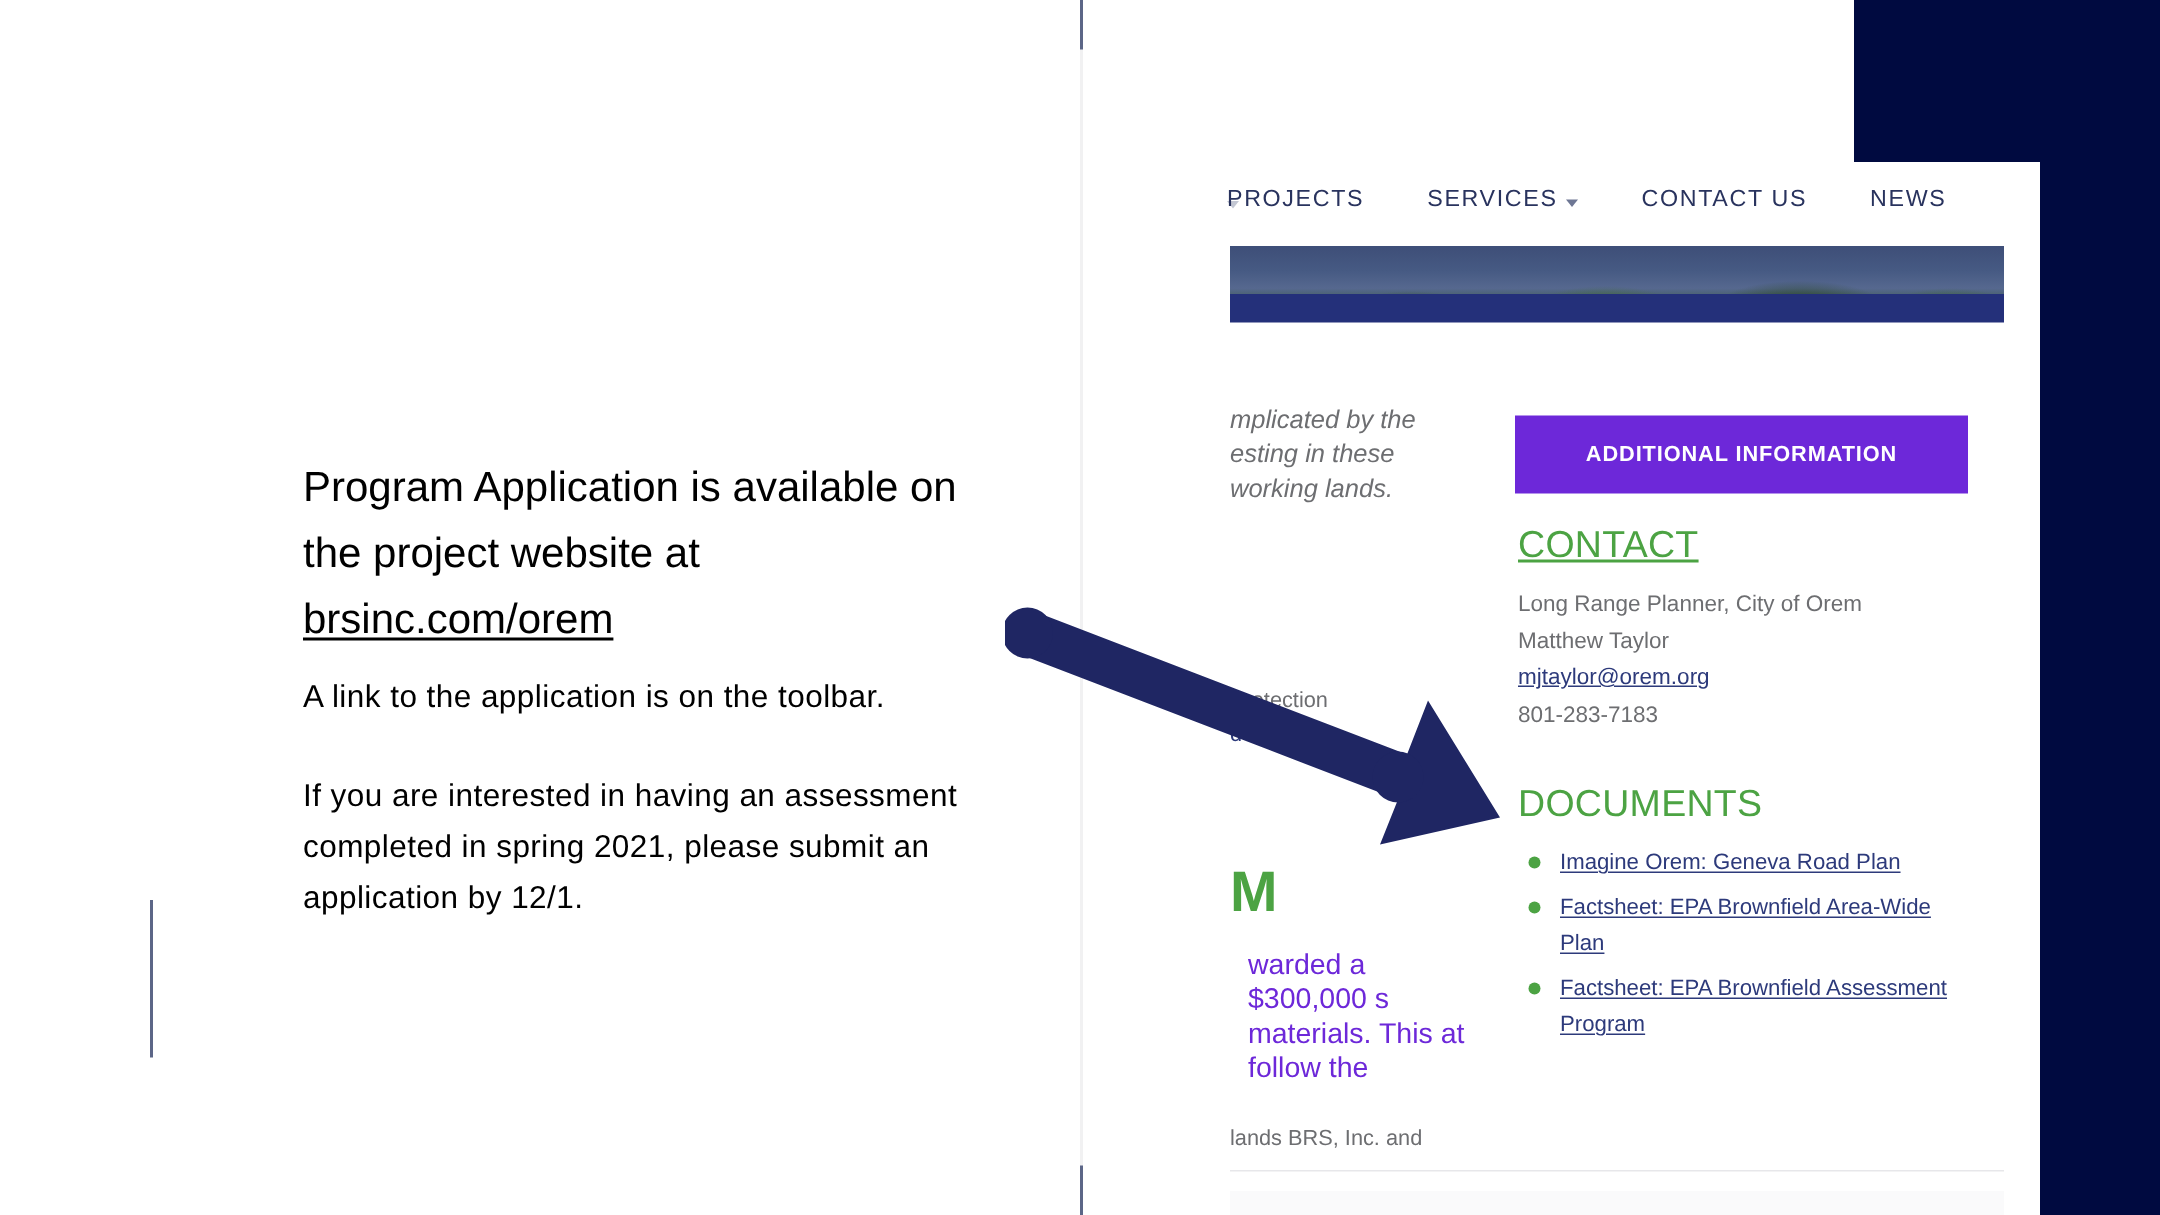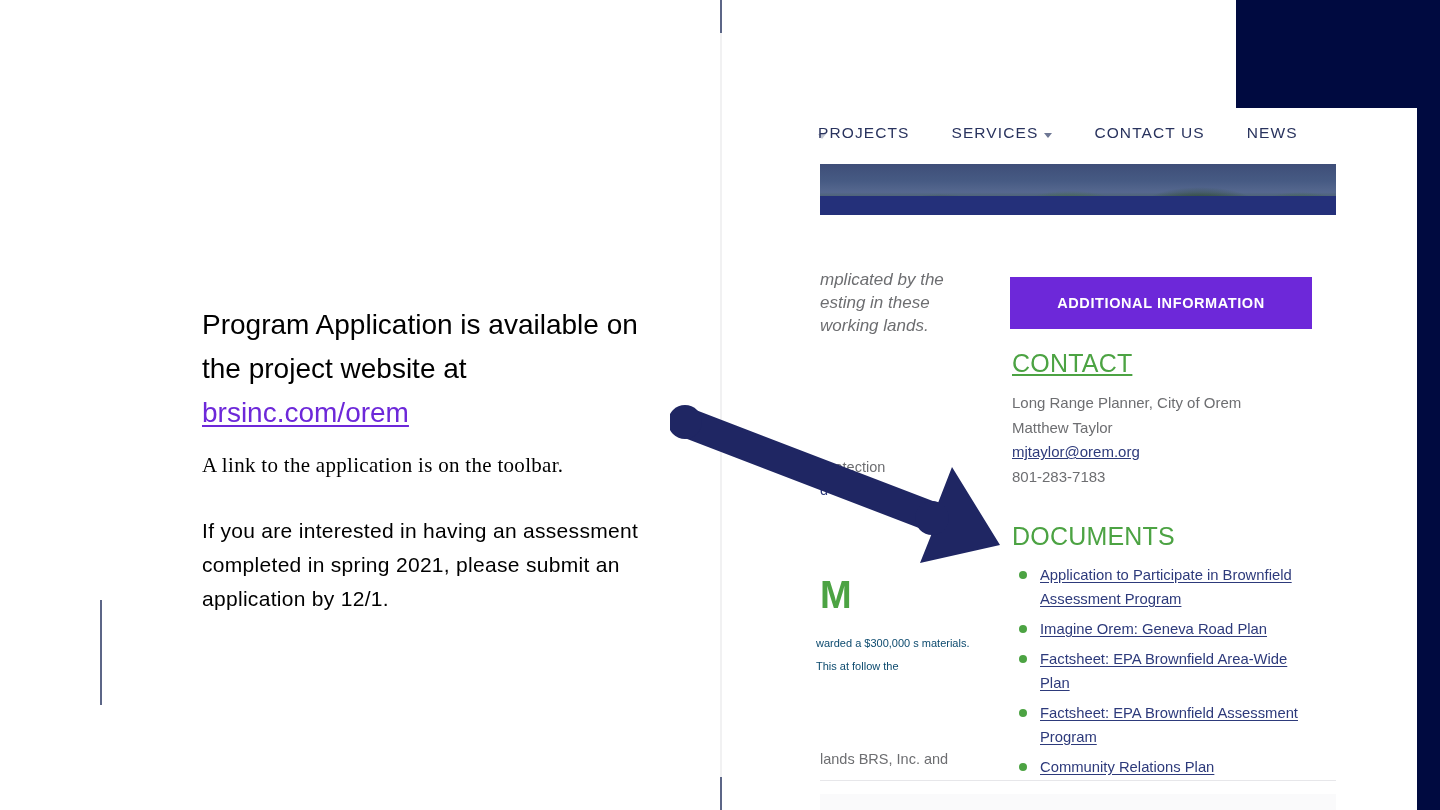--- a/index.html
+++ b/index.html
@@ -32,33 +32,32 @@
   .lead-block {
     position: absolute;
     left: 202px; top: 303px;
     width: 470px;
     font-size: 28px;
     line-height: 44px;
     color: #000000;
     font-weight: 400;
   }
   .lead-link {
-    color: #6d28d9;
+    color: #000000;
     text-decoration: underline;
     text-underline-offset: 3px;
   }
   .sub-block-1 {
     position: absolute;
     left: 202px; top: 448px;
     width: 500px;
     font-size: 21px;
     line-height: 34px;
     letter-spacing: 0.3px;
     color: #000000;
-    font-family: Liberation Serif, serif;
   }
   .sub-block-2 {
     position: absolute;
     left: 202px; top: 514px;
     width: 460px;
     font-size: 21px;
     line-height: 34px;
     letter-spacing: 0.3px;
     color: #000000;
   }
@@ -107,21 +106,21 @@
     font-weight: 700;
     letter-spacing: 2.0px;
     color: #FFFFFF;
     white-space: nowrap;
   }
 
   
   .browser-shot {
     position: absolute;
     left: 722px; top: 108px;
-    width: 695px; height: 702px;
+    width: 638px; height: 702px;
     background: #FFFFFF;
     overflow: hidden;
     box-shadow: 0 0 0 0 transparent;
   }
   .shot-nav {
     position: absolute;
     left: 0; top: 0;
     width: 614px; height: 56px;
     background: #FFFFFF;
   }
@@ -205,25 +204,25 @@
   .shot-heading-m {
     position: absolute;
     left: 98px; top: 468px;
     font-size: 38px;
     font-weight: 700;
     color: #4CA343;
     line-height: 1;
   }
   .shot-body-left3 {
     position: absolute;
-    left: 94px; top: 524px;
+    left: 110px; top: 524px;
     width: 160px;
-    font-size: 11px;
+    font-size: 19px;
     line-height: 23px;
-    color: #0c4a6e;
+    color: #6d28d9;
   }
   .shot-body-left4 {
     position: absolute;
     left: 98px; top: 640px;
     width: 160px;
     font-size: 14.5px;
     line-height: 23px;
     color: #6D6E71;
   }
 
@@ -380,37 +379,29 @@
       <div>Long Range Planner, City of Orem</div>
       <div>Matthew Taylor</div>
       <div><a>mjtaylor@orem.org</a></div>
       <div>801-283-7183</div>
     </div>
 
     <div class="sb-heading documents">DOCUMENTS</div>
     <ul class="doc-list">
       <li>
         <span class="bullet"></span>
-        <span class="dl">Application to Participate in Brownfield Assessment Program</span>
-      </li>
-      <li>
-        <span class="bullet"></span>
         <span class="dl">Imagine Orem: Geneva Road Plan</span>
       </li>
       <li>
         <span class="bullet"></span>
         <span class="dl">Factsheet: EPA Brownfield Area-Wide Plan</span>
       </li>
       <li>
         <span class="bullet"></span>
         <span class="dl">Factsheet: EPA Brownfield Assessment Program</span>
-      </li>
-      <li>
-        <span class="bullet"></span>
-        <span class="dl">Community Relations Plan</span>
       </li>
     </ul>
 
     <div class="shot-footer-line"></div>
     <div class="shot-footer-bar"></div>
   </div>
 
   <svg class="arrow-svg" viewBox="0 0 360 215">
     <path d="M 18 22
              L 268 118

